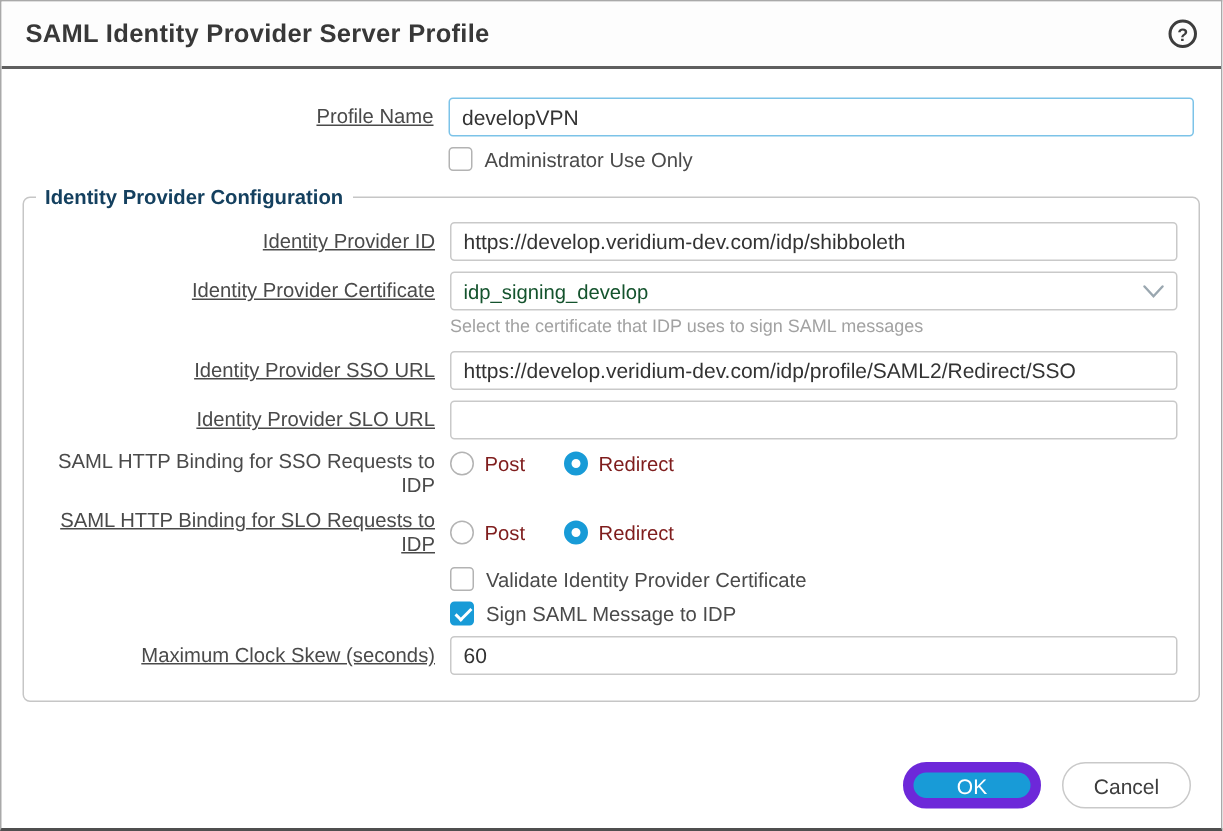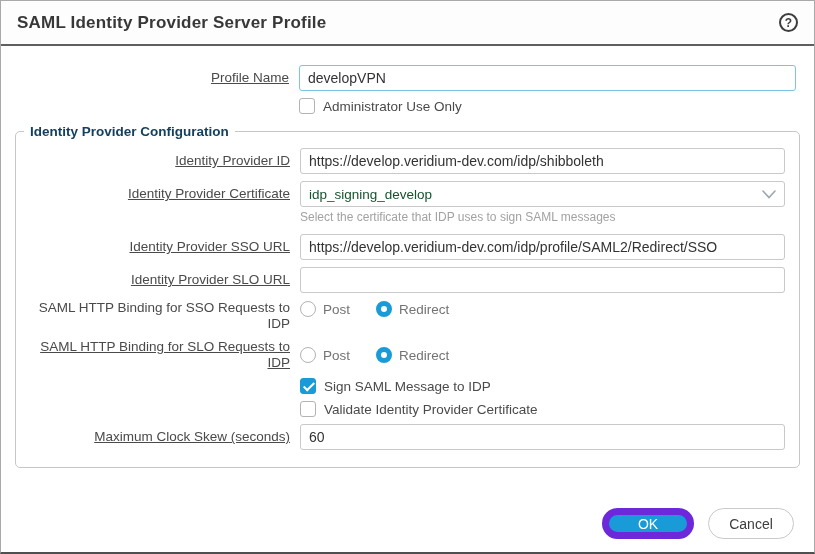--- a/index.html
+++ b/index.html
@@ -68,21 +68,21 @@
     border: solid #fff; border-width: 0 2px 2px 0;
     transform: rotate(45deg);
   }
   .check-label { margin-left: 8px; font-size: 13.5px; color: #4a4a4a; }
   .radio {
     width: 16px; height: 16px; flex-shrink: 0;
     border: 1px solid #b3b3b3; border-radius: 50%;
     background: #fff; cursor: pointer;
   }
   .radio.checked { border: 5px solid #189bd7; }
-  .radio-label { margin-left: 7px; margin-right: 26px; font-size: 13.5px; color: #737373; }
+  .radio-label { margin-left: 7px; margin-right: 26px; font-size: 13.5px; color: #7f1d1d; }
   
   fieldset.section {
     margin: 10px 14px 0 14px;
     border: 1px solid #c6c6c6; border-radius: 5px;
     padding: 2px 4px 10px 0;
   }
   fieldset.section legend {
     margin-left: 8px; padding: 0 6px;
     font-size: 13.5px; font-weight: bold; color: #14405f;
   }
@@ -215,30 +215,30 @@
           <span class="radio"></span>
           <span class="radio-label">Post</span>
           <span class="radio checked"></span>
           <span class="radio-label">Redirect</span>
         </span>
       </div>
 
       <div class="row">
         <span class="lbl"></span>
         <span class="ctrl">
+          <span class="checkbox"></span>
+          <span class="check-label">Validate Identity Provider Certificate</span>
+        </span>
+      </div>
+
+      <div class="row">
+        <span class="lbl"></span>
+        <span class="ctrl">
           <span class="checkbox checked"></span>
           <span class="check-label">Sign SAML Message to IDP</span>
-        </span>
-      </div>
-
-      <div class="row">
-        <span class="lbl"></span>
-        <span class="ctrl">
-          <span class="checkbox"></span>
-          <span class="check-label">Validate Identity Provider Certificate</span>
         </span>
       </div>
 
       <div class="row">
         <span class="lbl">Maximum Clock Skew (seconds)</span>
         <span class="ctrl">
           <input class="text" type="text" value="60" style="">
         </span>
       </div>
 

